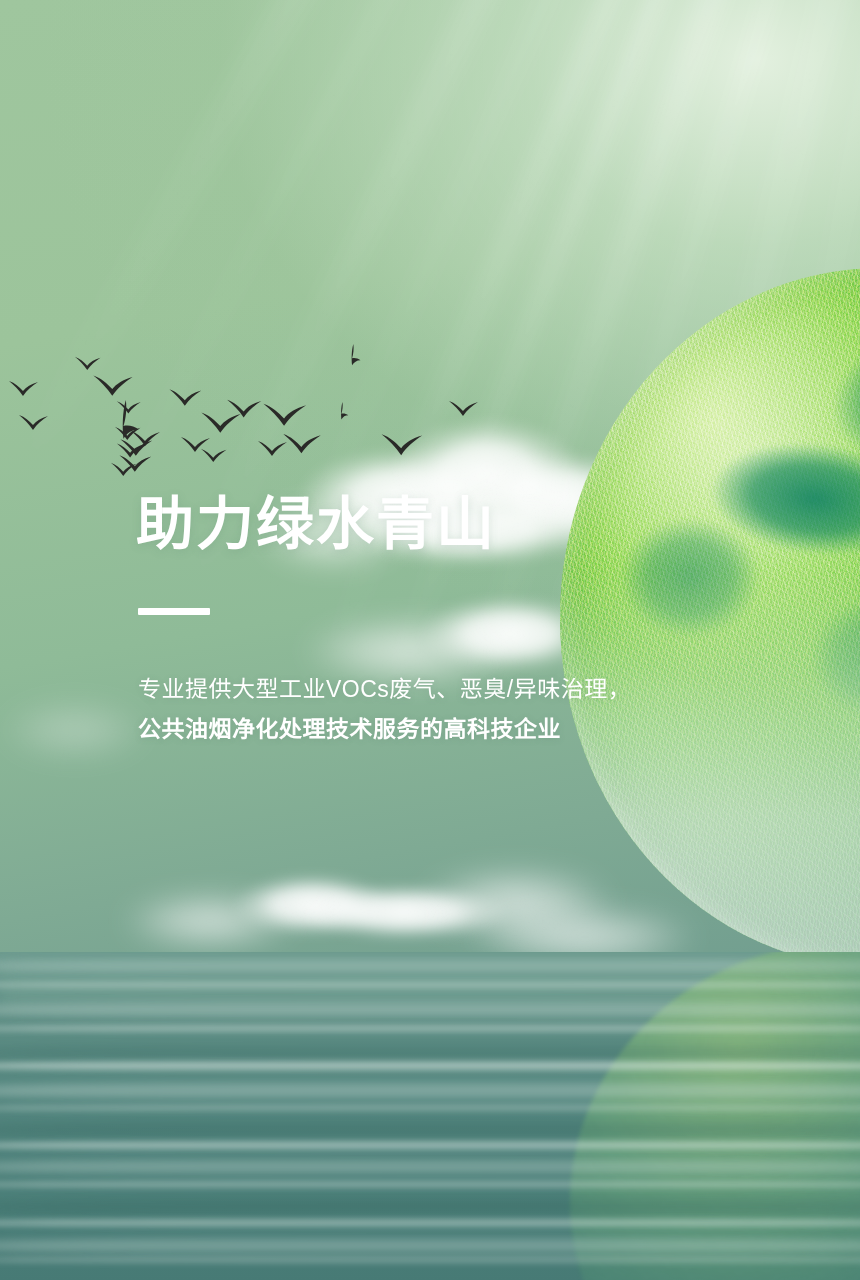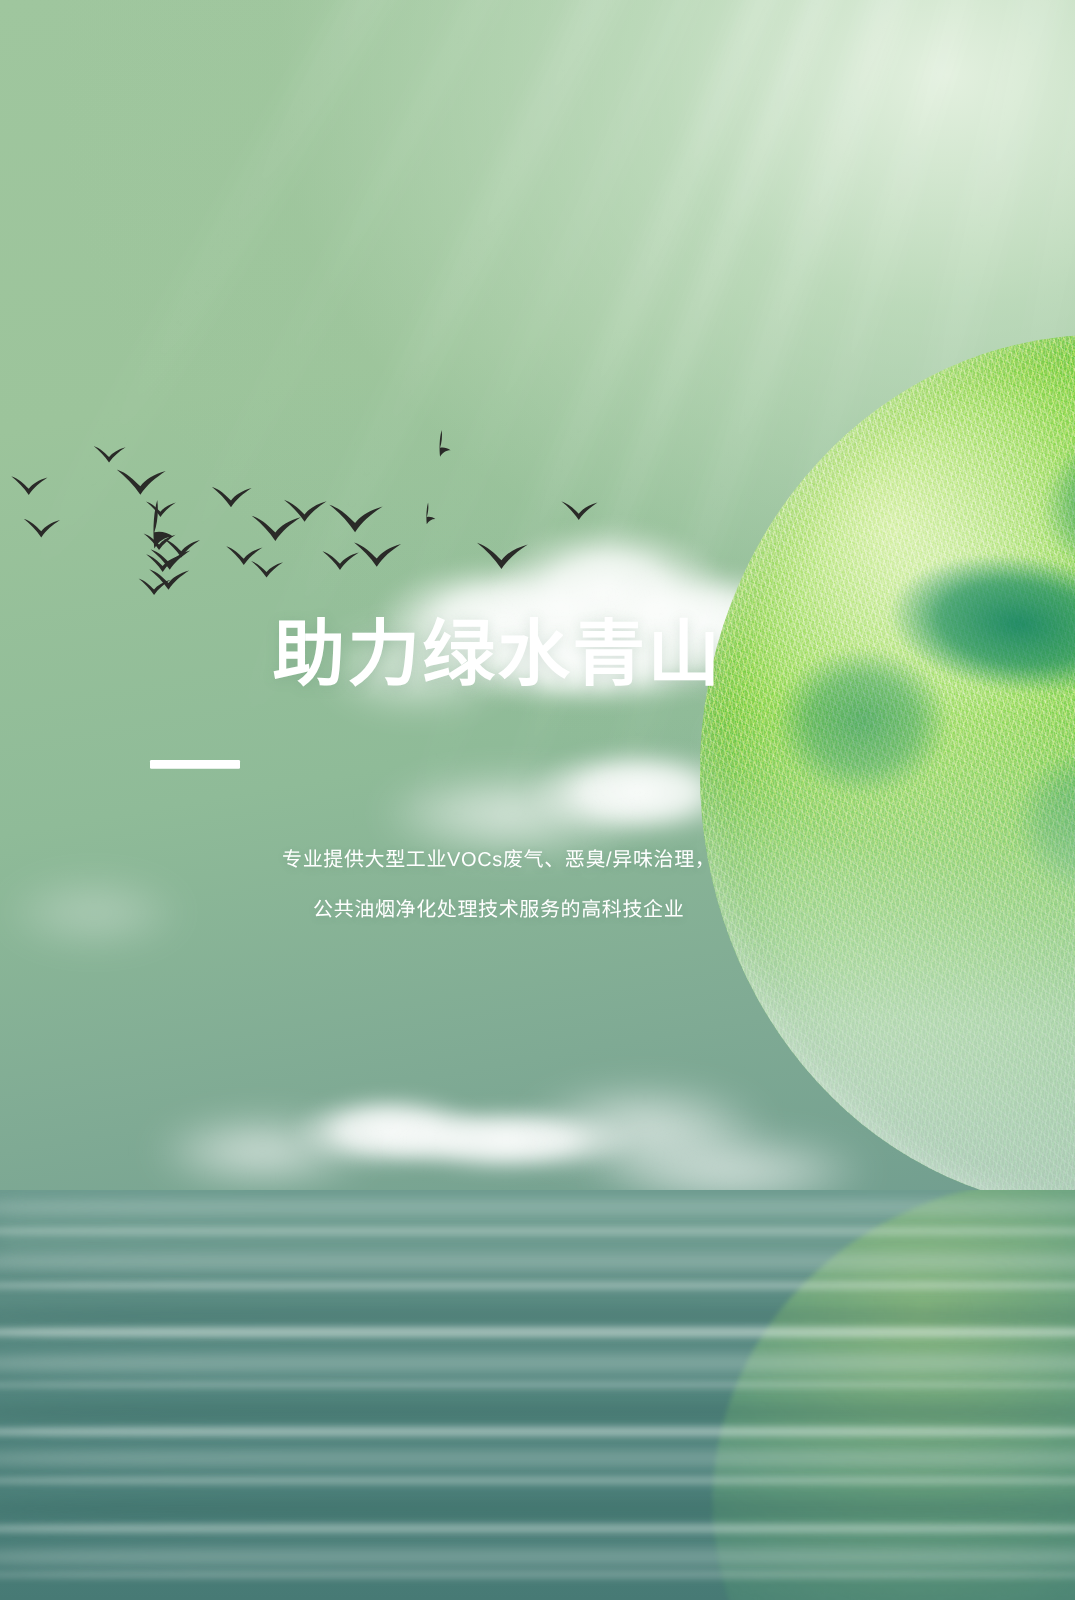--- a/index.html
+++ b/index.html
@@ -172,25 +172,24 @@
   }
 
   
   .birds { position:absolute; left:0; top:0; width:860px; height:520px; }
   .bird { position:absolute; display:block; }
   .bird path { fill: #2a2a28; }
 
   
   .copy {
     position: absolute;
-    left: 118px;
+    left: 136px;
     top: 488px;
     width: 560px;
     z-index: 6;
-    text-align: center;
   }
   .headline {
     color: #ffffff;
     font-size: 58px;
     line-height: 72px;
     font-weight: 700;
     letter-spacing: 2px;
     margin: 0;
     text-shadow: 0 2px 10px rgba(80,120,100,0.18);
     white-space: nowrap;
@@ -198,21 +197,21 @@
   .rule {
     width: 72px;
     height: 7px;
     background: #ffffff;
     margin: 48px 0 0 2px;
     border-radius: 1px;
   }
   .sub {
     margin: 54px 0 0 2px;
     color: #ffffff;
-    font-size: 16px;
+    font-size: 23px;
     line-height: 40px;
     font-weight: 400;
     letter-spacing: 0.5px;
     text-shadow: 0 1px 6px rgba(80,120,100,0.22);
     white-space: nowrap;
   }
 </style>
 </head>
 <body>
 
@@ -372,16 +371,16 @@
     <div class="wave dark" style="top:244px; height:22px;"></div>
     <div class="wave" style="top:266px; height:10px; opacity:.72;"></div>
     <div class="wave dim" style="top:284px; height:20px;"></div>
     <div class="wave" style="top:304px; height:8px;  opacity:.50;"></div>
   </div>
 
   <div class="copy">
     <h1 class="headline">助力绿水青山</h1>
     <div class="rule"></div>
     <p class="sub">专业提供大型工业VOCs废气、恶臭/异味治理，</p>
-    <p class="sub" style="margin-top:0;">公共油烟净化处理技术服务的高科技企业</p>
+    <p class="sub" style="margin-top:0;font-weight:bold;">公共油烟净化处理技术服务的高科技企业</p>
   </div>
 
 </div>
 
 </body></html>

